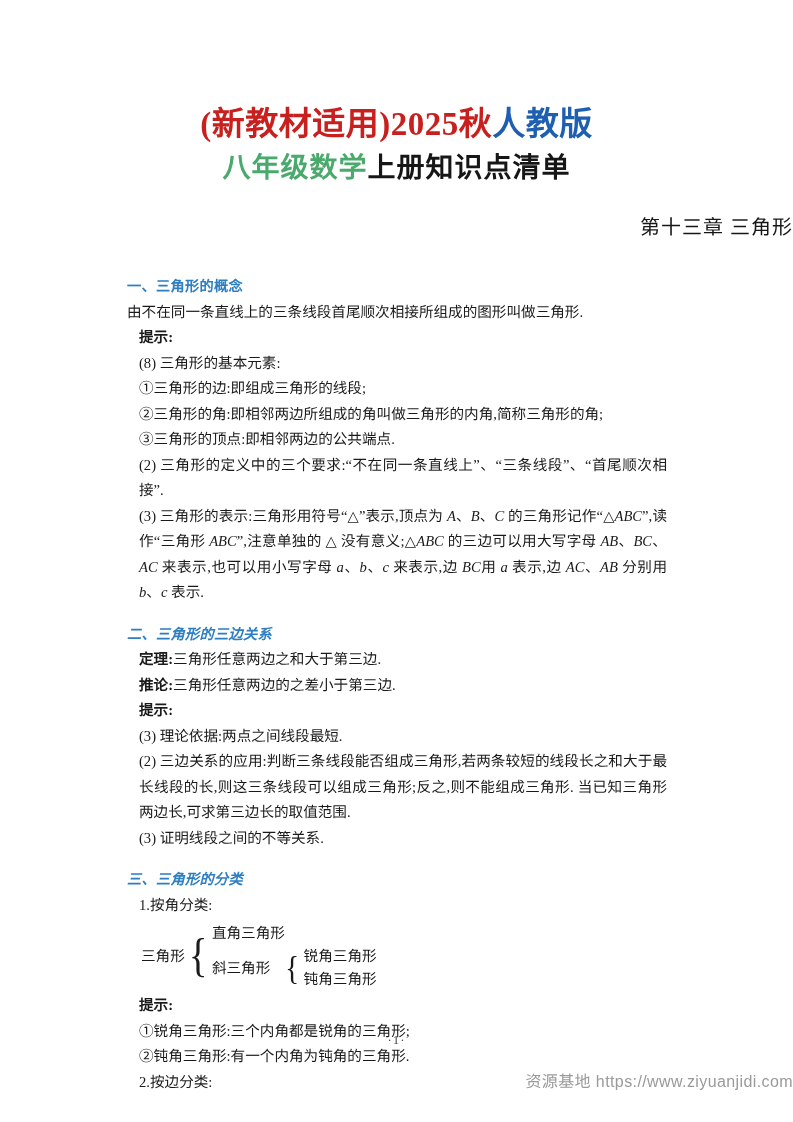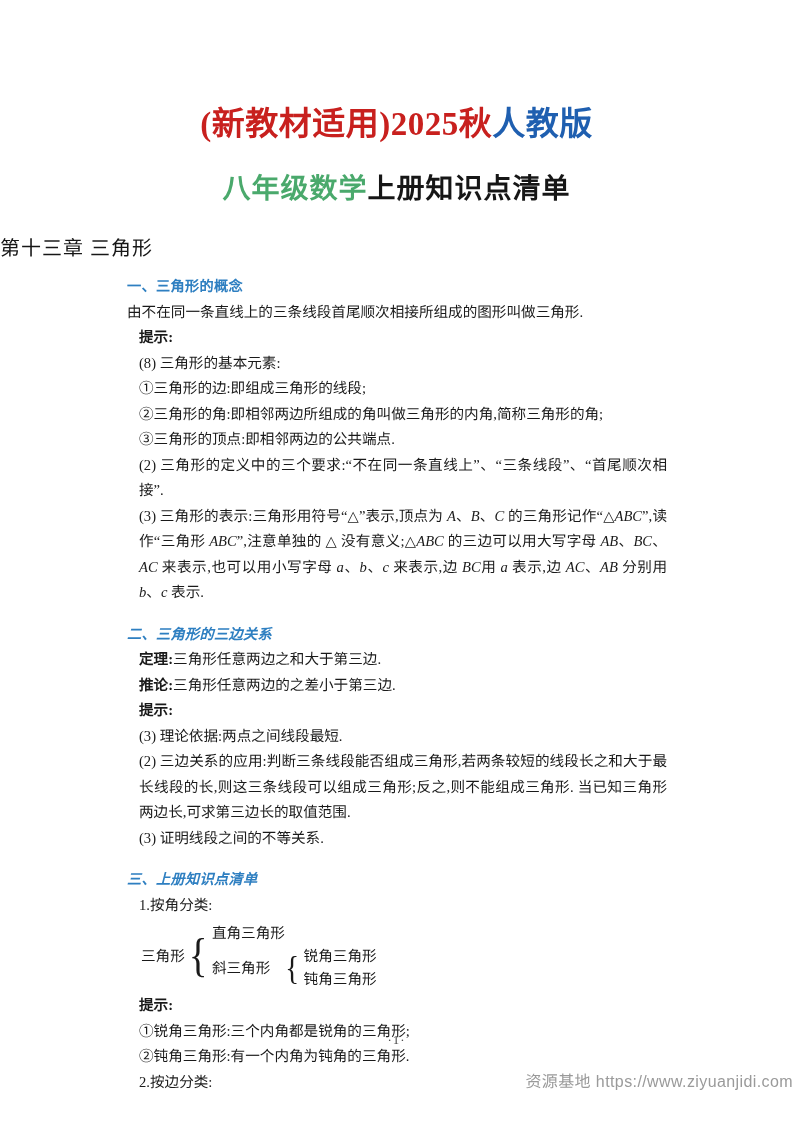--- a/index.html
+++ b/index.html
@@ -30,31 +30,31 @@
     line-height: 1.25;
     letter-spacing: 0.5px;
     white-space: nowrap;
   }
   .t-red   { color: #c8201e; }
   .t-blue  { color: #1f5fb0; }
   .t-green { color: #4aa96c; }
   .t-black { color: #161616; }
 
   .title-line2 {
-    margin-top: 26px;
+    margin-top: 5px;
     font-size: 28px;
     font-weight: bold;
     line-height: 1.25;
     letter-spacing: 1px;
     white-space: nowrap;
   }
 
   .chapter-title {
     margin-top: 26px;
-    text-align: left;
+    text-align: right;
     font-size: 20px;
     letter-spacing: 1px;
     color: #161616;
   }
 
   
   .content {
     position: absolute;
     left: 127px;
     top: 272px;
@@ -188,21 +188,21 @@
     <p class="line indent"><span>(3) 三角形的表示:三角形用符号“△”表示,顶点为 </span><span class="mi">A</span><span>、</span><span class="mi">B</span><span>、</span><span class="mi">C</span><span> 的三角形记作“△</span><span class="mi">ABC</span><span>”,读作“三角形 </span><span class="mi">ABC</span><span>”,注意单独的 △ 没有意义;△</span><span class="mi">ABC</span><span> 的三边可以用大写字母 </span><span class="mi">AB</span><span>、</span><span class="mi">BC</span><span>、</span><span class="mi">AC</span><span> 来表示,也可以用小写字母 </span><span class="mi">a</span><span>、</span><span class="mi">b</span><span>、</span><span class="mi">c</span><span> 来表示,边 </span><span class="mi">BC</span><span>用 </span><span class="mi">a</span><span> 表示,边 </span><span class="mi">AC</span><span>、</span><span class="mi">AB</span><span> 分别用 </span><span class="mi">b</span><span>、</span><span class="mi">c</span><span> 表示.</span></p>
 
     <div class="sec-heading gap">二、三角形的三边关系</div>
     <p class="line indent"><span class="bold">定理:</span><span>三角形任意两边之和大于第三边.</span></p>
     <p class="line indent"><span class="bold">推论:</span><span>三角形任意两边的之差小于第三边.</span></p>
     <p class="line bold indent">提示:</p>
     <p class="line indent">(3) 理论依据:两点之间线段最短.</p>
     <p class="line indent">(2) 三边关系的应用:判断三条线段能否组成三角形,若两条较短的线段长之和大于最长线段的长,则这三条线段可以组成三角形;反之,则不能组成三角形. 当已知三角形两边长,可求第三边长的取值范围.</p>
     <p class="line indent">(3) 证明线段之间的不等关系.</p>
 
-    <div class="sec-heading gap">三、上册知识点清单</div>
+    <div class="sec-heading gap">三、三角形的分类</div>
     <p class="line indent">1.按角分类:</p>
 
     <div class="classify">
       <span class="cl-label">三角形</span>
       <span class="brace">{</span>
       <span class="cl-col">
         <span>直角三角形</span>
         <span class="cl-group">
           <span>斜三角形</span>
           <span class="cl-sub-wrap">

